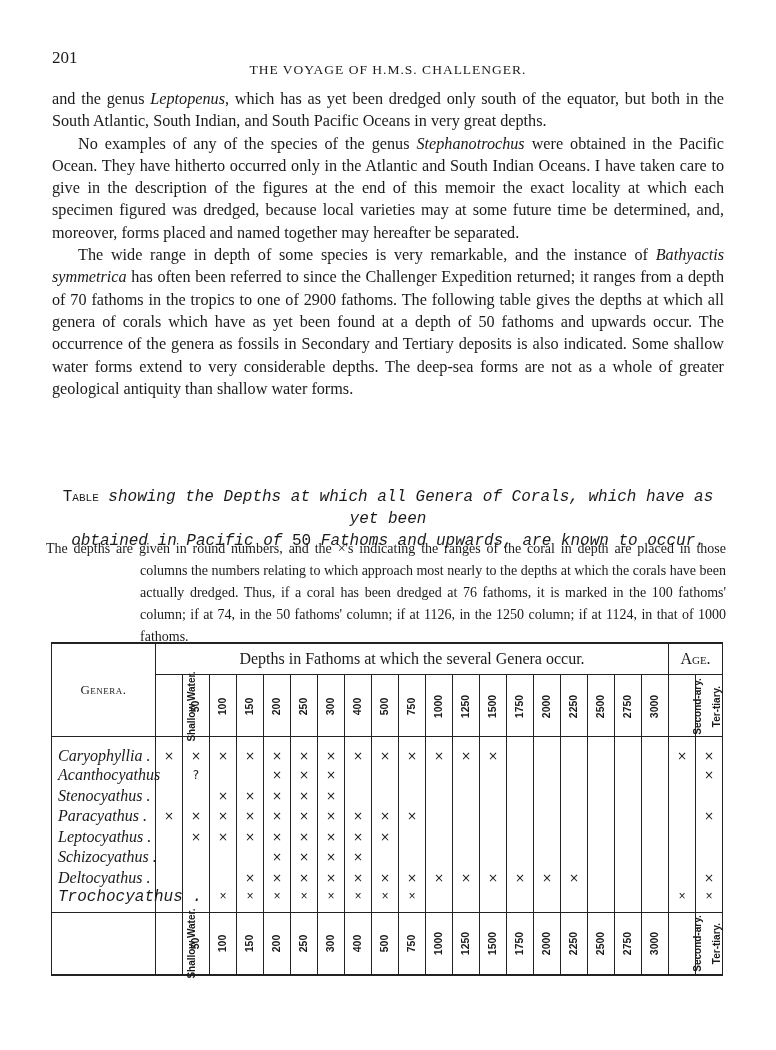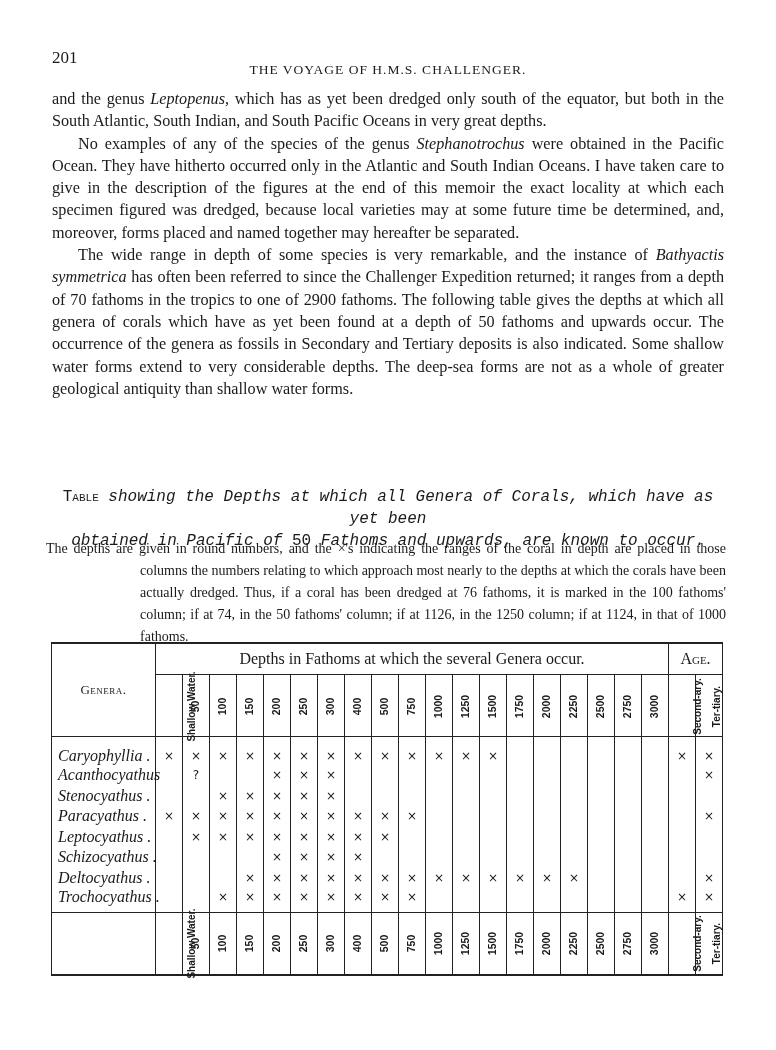--- a/index.html
+++ b/index.html
@@ -31,21 +31,21 @@
   .colhead { height: 62px; }
   .vert { display: inline-block; transform: rotate(-90deg); white-space: nowrap; font-size: 10.5px;
           font-weight: bold; line-height: 11px; font-family: "Liberation Sans", sans-serif; }
   .vert.two { font-size: 10px; text-align: center; }
   .genus { text-align: left !important; padding-left: 6px !important; font-style: italic;
            font-size: 16px; white-space: nowrap; border-top: none !important; border-bottom: none !important; margin-top: 30px; }
   .mark { font-size: 12px; font-family: "DejaVu Sans", sans-serif; border-top: none !important;
           border-bottom: none !important; }
   tr.data-row { height: 20.5px; }
   tr.first-data td { padding-top: 10px !important; }
-  tr.last-data td { padding-bottom: 6px !important; }
+  tr.last-data td { padding-bottom: 6px !important; font-family: Liberation Mono, monospace; }
   .footcell { height: 62px; }
 </style>
 </head>
 <body>
 
 <div class="header">
   <span class="page-num">201</span>
   <span class="running-title">THE VOYAGE OF H.M.S. CHALLENGER.</span>
 </div>
 

